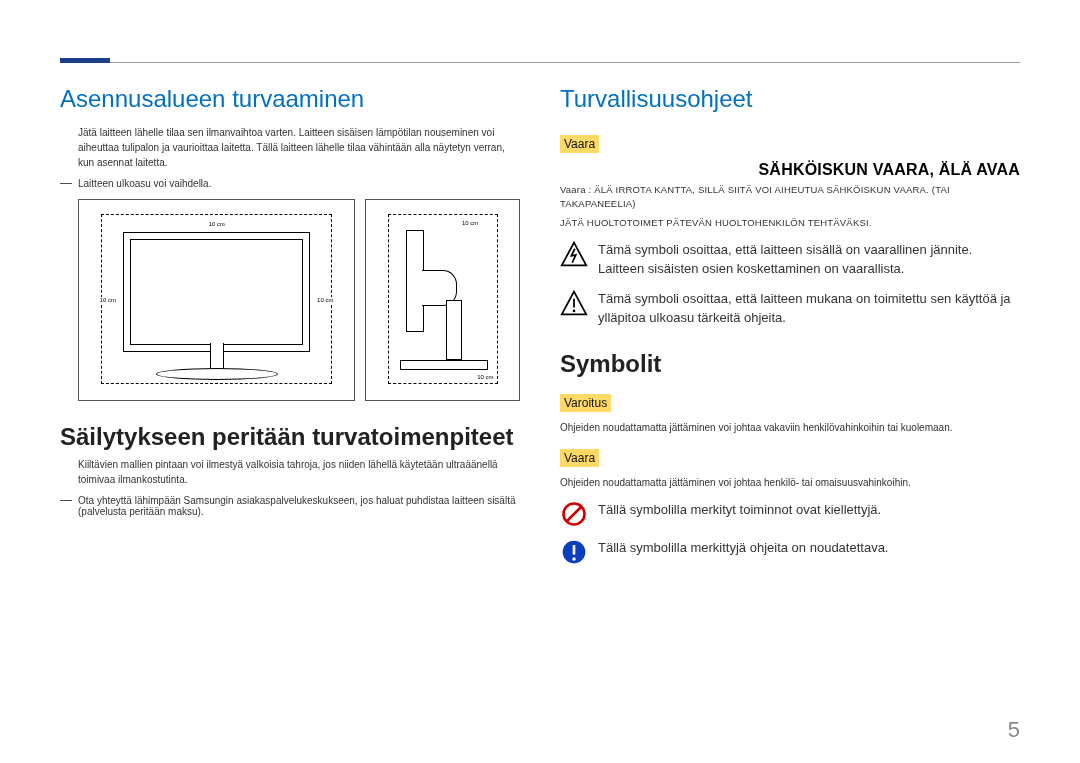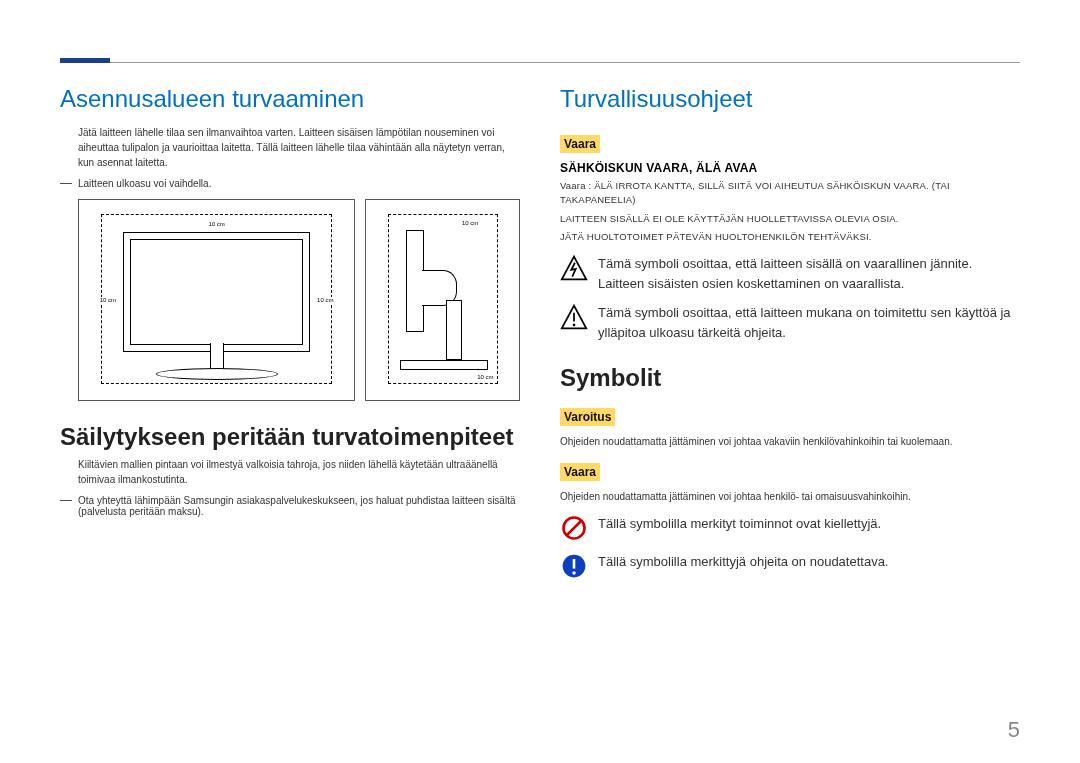--- a/index.html
+++ b/index.html
@@ -47,24 +47,25 @@
     font-size: 24px;
     margin: 0 0 12px 0;
   }
   h2 {
     color: #222;
     font-weight: 600;
     font-size: 24px;
     margin: 22px 0 6px 0;
   }
   h3 {
-    font-size: 12px;
+    font-size: 16px;
     font-weight: 700;
     margin: 4px 0 4px 0;
     letter-spacing: .2px;
+    text-align: right;
   }
   p, .body {
     font-size: 10px;
     line-height: 1.5;
     color: #333;
     margin: 4px 0;
   }
   .indent {
     padding-left: 18px;
   }
@@ -80,21 +81,21 @@
     position: absolute;
     left: 0;
     top: -2px;
     font-size: 12px;
     color: #333;
   }
   .hl-box {
     display: inline-block;
     background: #ffd966;
     color: #111;
-    font-weight: 700;
+    font-weight: 400;
     font-size: 12px;
     padding: 2px 4px;
     margin: 10px 0 4px 0;
   }
   .diagram-row {
     display: flex;
     gap: 10px;
     margin: 10px 0;
   }
   .diagram-box {
@@ -282,21 +283,20 @@
       <p class="indent">Kiiltävien mallien pintaan voi ilmestyä valkoisia tahroja, jos niiden lähellä käytetään ultraäänellä toimivaa ilmankostutinta.</p>
       <div class="footnote">Ota yhteyttä lähimpään Samsungin asiakaspalvelukeskukseen, jos haluat puhdistaa laitteen sisältä (palvelusta peritään maksu).</div>
     </div>
 
     <div class="col">
       <h1>Turvallisuusohjeet</h1>
 
       <span class="hl-box">Vaara</span>
       <h3>SÄHKÖISKUN VAARA, ÄLÄ AVAA</h3>
       <p class="allcaps">Vaara : ÄLÄ IRROTA KANTTA, SILLÄ SIITÄ VOI AIHEUTUA SÄHKÖISKUN VAARA. (TAI TAKAPANEELIA)</p>
-      <p class="allcaps">LAITTEEN SISÄLLÄ EI OLE KÄYTTÄJÄN HUOLLETTAVISSA OLEVIA OSIA.</p>
       <p class="allcaps">JÄTÄ HUOLTOTOIMET PÄTEVÄN HUOLTOHENKILÖN TEHTÄVÄKSI.</p>
 
       <div class="icon-row">
         <div class="icon tri-icon">
           <svg viewBox="0 0 32 32">
               <polygon points="16,3 30,29 2,29" fill="none" stroke="#000" stroke-width="2"></polygon>
               <polyline points="17,10 13,18 18,17 14,26" fill="none" stroke="#000" stroke-width="2"></polyline>
             </svg>
         </div>
         <div class="icon-text">

